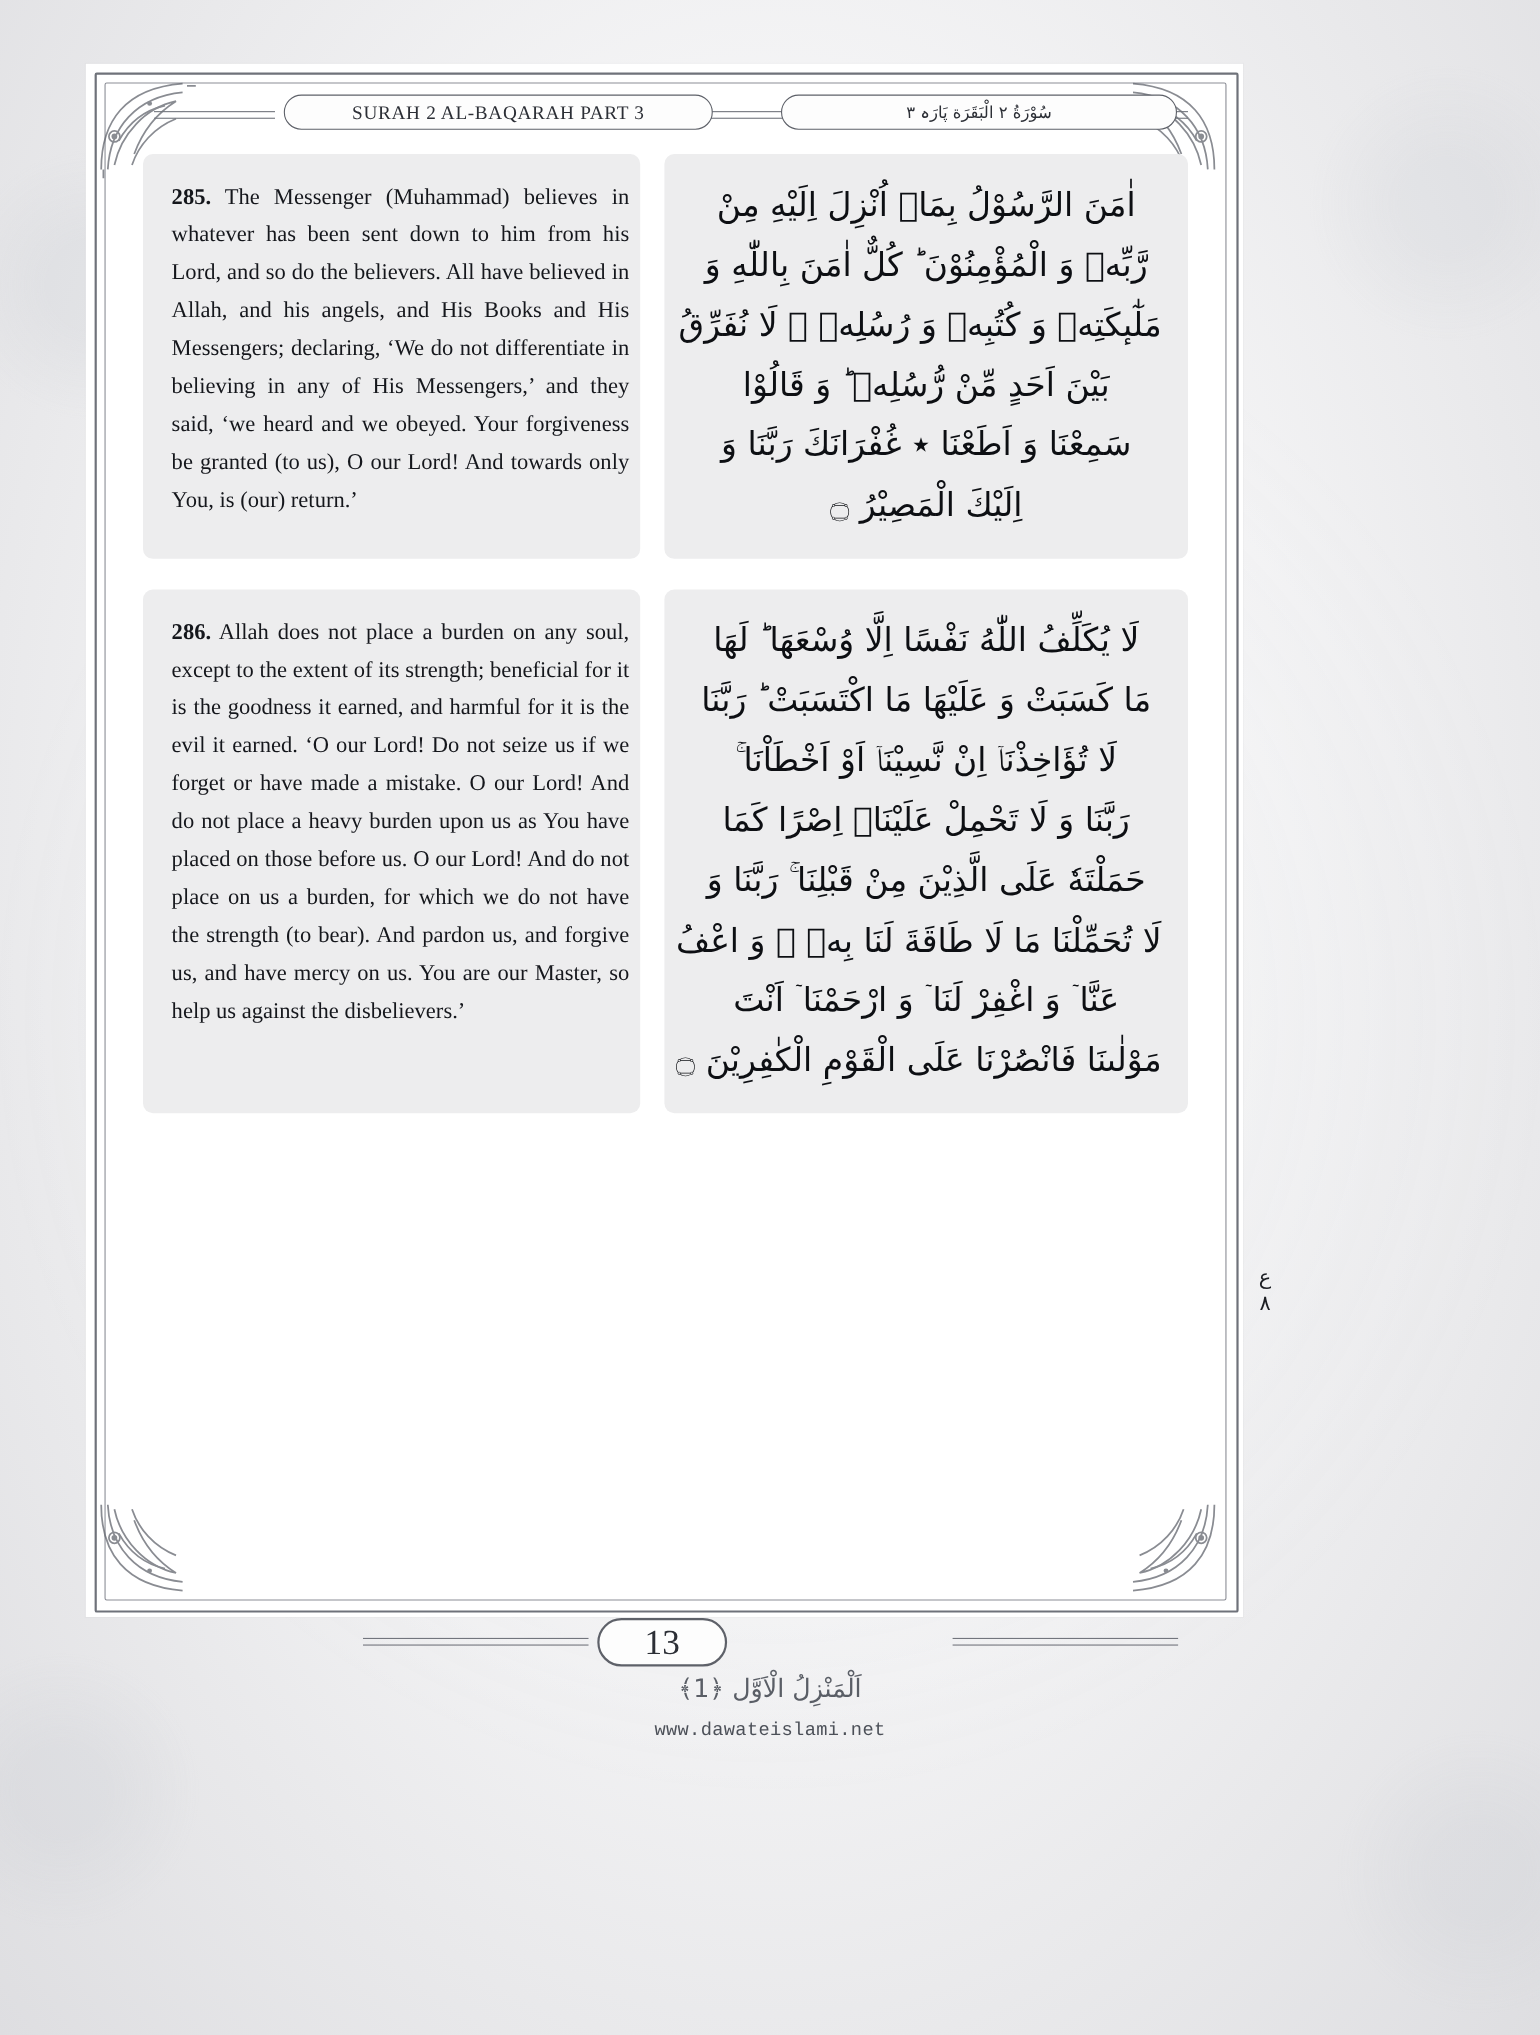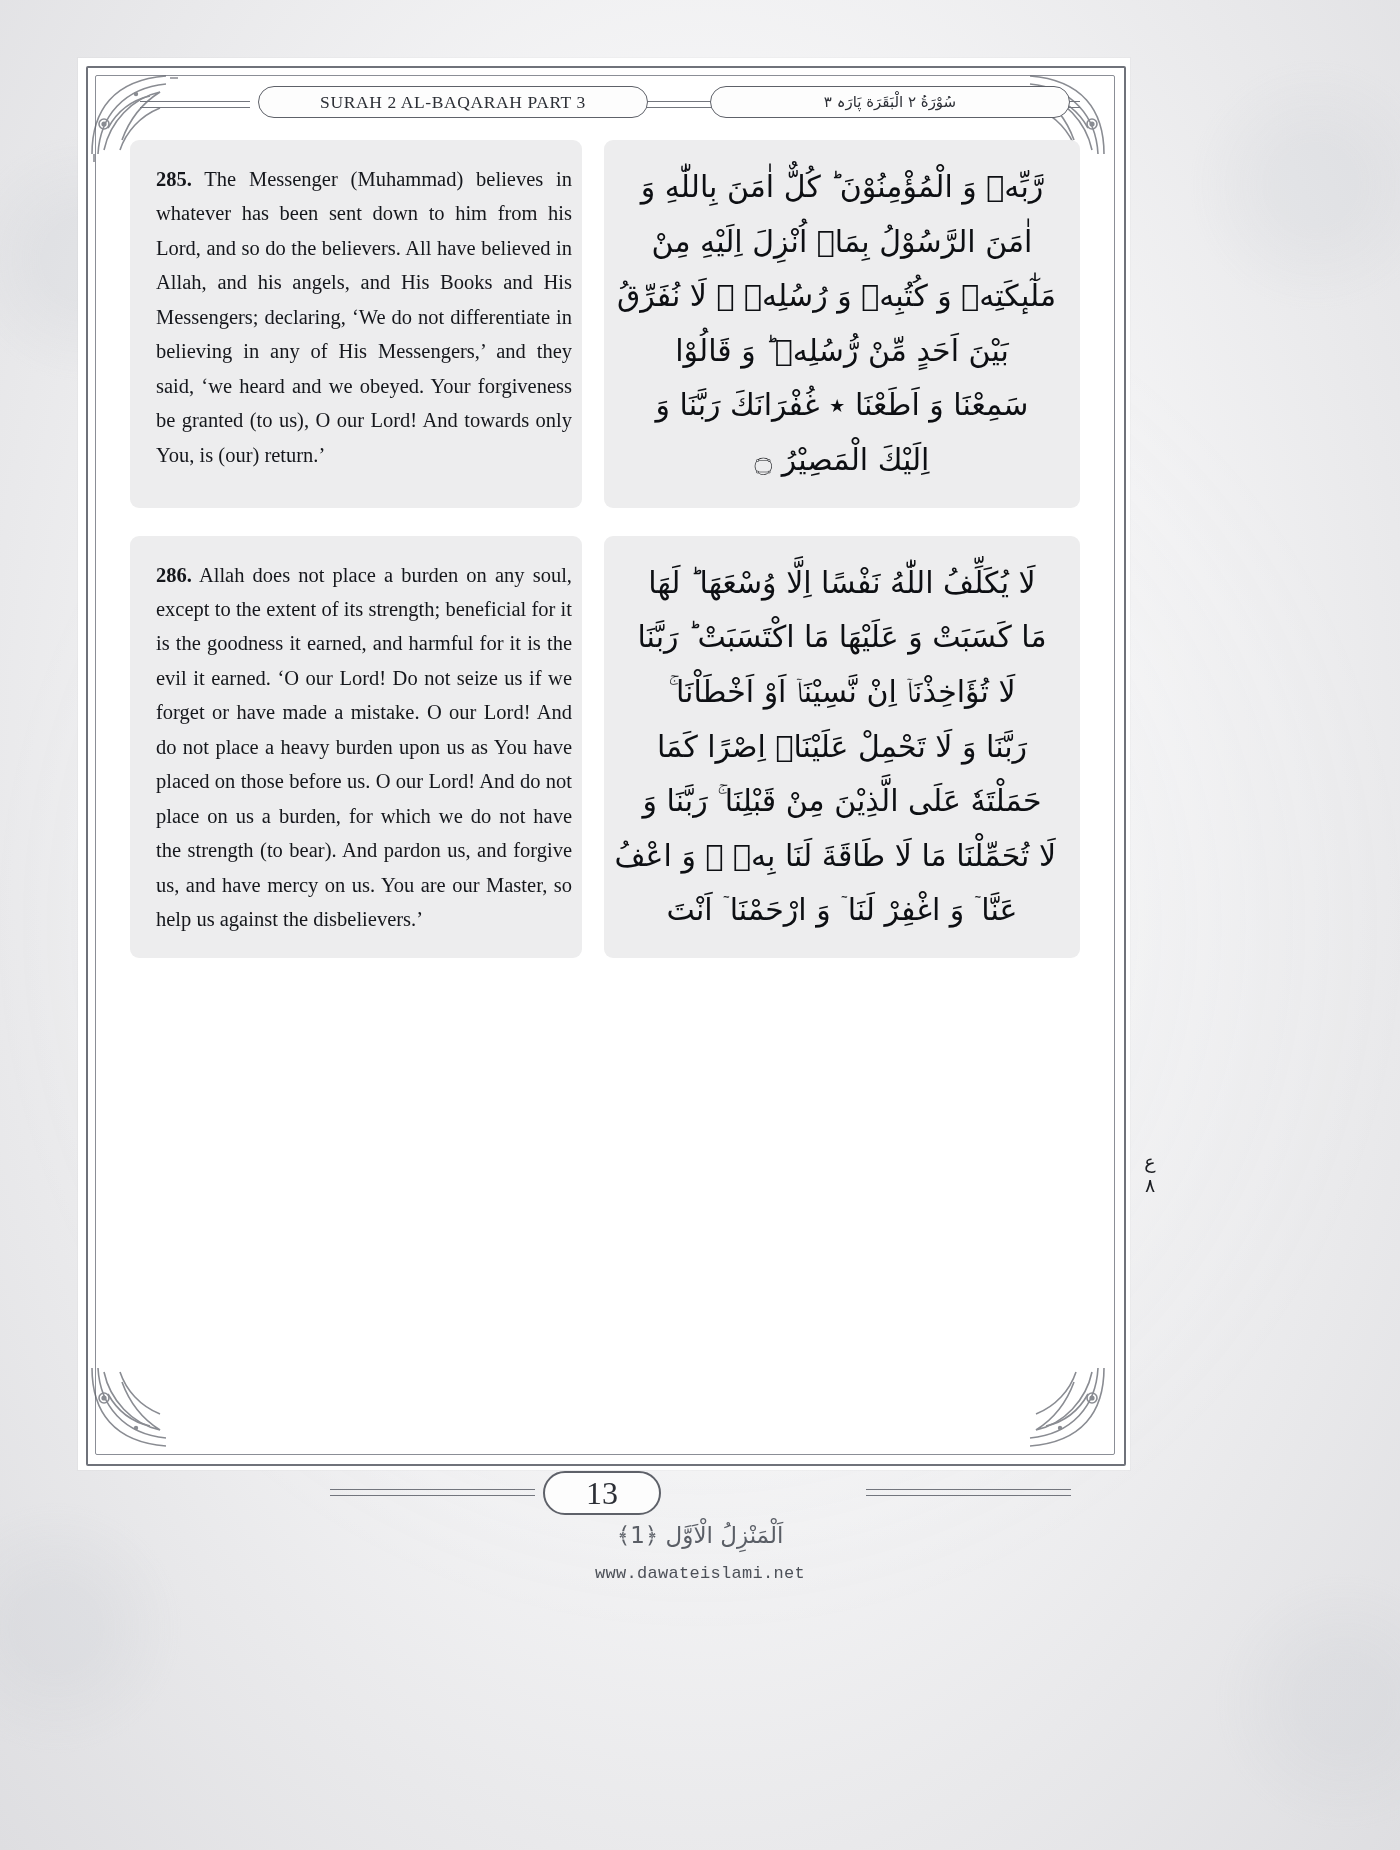--- a/index.html
+++ b/index.html
@@ -346,41 +346,42 @@
     </div>
     <div class="hdr-pill ar">
       <span class="hdr-ar-text">سُوْرَةُ ٢ الْبَقَرَة پَارَہ ٣</span>
     </div>
   </div>
 
   <div class="content">
 
     <div class="verse-row">
       <div class="panel panel-ar">
+        <div class="ar-line">اٰمَنَ الرَّسُوْلُ بِمَاۤ اُنْزِلَ اِلَیْهِ مِنْ</div>
         <div class="ar-line">رَّبِّهٖ وَ الْمُؤْمِنُوْنَ ؕ كُلٌّ اٰمَنَ بِاللّٰهِ وَ</div>
-        <div class="ar-line">اٰمَنَ الرَّسُوْلُ بِمَاۤ اُنْزِلَ اِلَیْهِ مِنْ</div>
         <div class="ar-line">مَلٰٓىٕكَتِهٖ وَ كُتُبِهٖ وَ رُسُلِهٖ ۫ لَا نُفَرِّقُ</div>
         <div class="ar-line">بَیْنَ اَحَدٍ مِّنْ رُّسُلِهٖ ؕ وَ قَالُوْا</div>
         <div class="ar-line">سَمِعْنَا وَ اَطَعْنَا ٭ غُفْرَانَكَ رَبَّنَا وَ</div>
         <div class="ar-line">اِلَیْكَ الْمَصِیْرُ ۝</div>
       </div>
       <div class="panel panel-en">
         <p class="tr-text"><span class="verse-num">285.</span><span id="tr0"> The Messenger (Muhammad) believes in whatever has been sent down to him from his Lord, and so do the believers. All have believed in Allah, and his angels, and His Books and His Messengers; declaring, ‘We do not differentiate in believing in any of His Messengers,’ and they said, ‘we heard and we obeyed. Your forgiveness be granted (to us), O our Lord! And towards only You, is (our) return.’</span></p>
       </div>
     </div>
 
     <div class="verse-row">
       <div class="panel panel-ar">
         <div class="ar-line">لَا یُكَلِّفُ اللّٰهُ نَفْسًا اِلَّا وُسْعَهَا ؕ لَهَا</div>
         <div class="ar-line">مَا كَسَبَتْ وَ عَلَیْهَا مَا اكْتَسَبَتْ ؕ رَبَّنَا</div>
         <div class="ar-line">لَا تُؤَاخِذْنَاۤ اِنْ نَّسِیْنَاۤ اَوْ اَخْطَاْنَا ۚ</div>
         <div class="ar-line">رَبَّنَا وَ لَا تَحْمِلْ عَلَیْنَاۤ اِصْرًا كَمَا</div>
         <div class="ar-line">حَمَلْتَهٗ عَلَى الَّذِیْنَ مِنْ قَبْلِنَا ۚ رَبَّنَا وَ</div>
         <div class="ar-line">لَا تُحَمِّلْنَا مَا لَا طَاقَةَ لَنَا بِهٖ ۚ وَ اعْفُ</div>
         <div class="ar-line">عَنَّا ٙ وَ اغْفِرْ لَنَا ٙ وَ ارْحَمْنَا ٙ اَنْتَ</div>
+        <div class="ar-line">مَوْلٰىنَا فَانْصُرْنَا عَلَى الْقَوْمِ الْكٰفِرِیْنَ ۝</div>
       </div>
       <div class="panel panel-en">
         <p class="tr-text"><span class="verse-num">286.</span><span id="tr1"> Allah does not place a burden on any soul, except to the extent of its strength; beneficial for it is the goodness it earned, and harmful for it is the evil it earned. ‘O our Lord! Do not seize us if we forget or have made a mistake. O our Lord! And do not place a heavy burden upon us as You have placed on those before us. O our Lord! And do not place on us a burden, for which we do not have the strength (to bear). And pardon us, and forgive us, and have mercy on us. You are our Master, so help us against the disbelievers.’</span></p>
       </div>
     </div>
 
   </div>
 
   <div class="ruku-marker">
     <div class="r1">ع</div>

